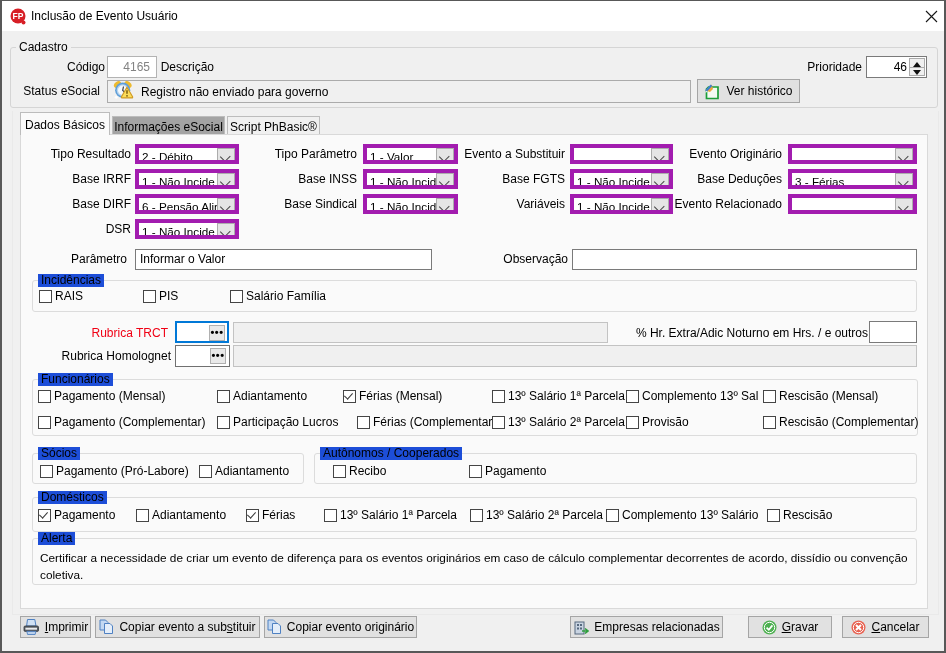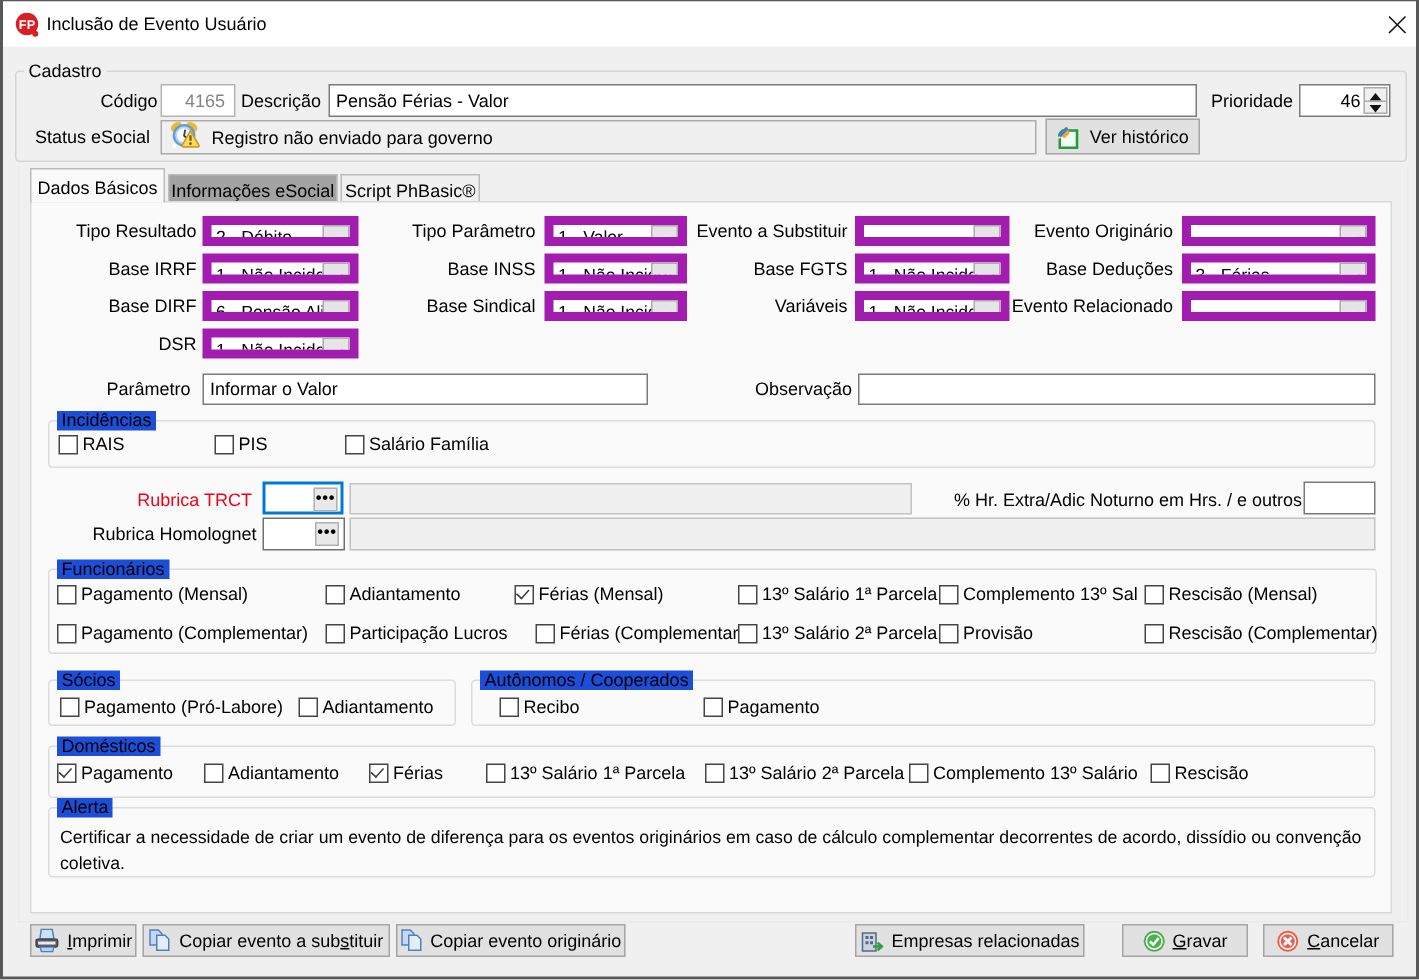--- a/index.html
+++ b/index.html
@@ -8,21 +8,21 @@
 #win { position:relative; width:946px; height:653px; background:#f0f0f0;
   border:1px solid #585858; border-left-width:2px; border-right-width:2px; border-bottom-width:2px; }
 #titlebar { position:absolute; left:0; top:0; width:942px; height:30px; background:#fff; }
 #title { position:absolute; left:29px; top:8px; font-size:12px; color:#000; }
 #closex { position:absolute; left:918px; top:4px; width:22px; height:22px; }
 .lbl { position:absolute; font-size:12px; color:#000; text-align:right; height:20px; line-height:20px; white-space:nowrap; }
 .llbl { position:absolute; font-size:12px; color:#000; text-align:left; height:20px; line-height:20px; white-space:nowrap; }
 .fld { position:absolute; background:#fff; border:1px solid #7a7a7a; font-size:12px; line-height:19px; padding-left:4px; white-space:nowrap; overflow:hidden; }
 .grp { position:absolute; border:1px solid #dcdcdc; border-radius:3px; }
 .glab { position:absolute; font-size:12px; line-height:13px; background:#1d4ed8; padding:0 3px; white-space:nowrap; }
-.combo { position:absolute; height:20px; background:#fff; border:6px solid #a21caf; font-size:11.7px; line-height:18px; padding-left:3px; white-space:nowrap; overflow:hidden; }
+.combo { position:absolute; height:20px; background:#fff; border:4px solid #a21caf; font-size:11.7px; line-height:18px; padding-left:3px; white-space:nowrap; overflow:hidden; }
 .ab { position:absolute; right:0px; top:0px; width:18px; height:18px; background:#e5e5e5; border:1px solid #acacac; }
 .ab::after { content:""; position:absolute; left:4px; top:4px; width:7px; height:7px;
   border-left:1.4px solid #424242; border-bottom:1.4px solid #424242; transform:rotate(-45deg) scale(1,0.9); transform-origin:40% 60%; }
 .ck { position:absolute; display:flex; align-items:center; font-size:12px; height:13px; line-height:13px; white-space:nowrap; }
 .ck .bx { width:13px; height:13px; border:1px solid #454545; background:#fff; flex:none; margin-right:3px; position:relative; }
 .ck.c .bx::after { content:""; position:absolute; left:2.2px; top:0.4px; width:4px; height:7px;
   border:solid #3a3a3a; border-width:0 1.6px 1.6px 0; transform:rotate(42deg); }
 .btn { position:absolute; height:22px; background:#e1e1e1; border:1px solid #a5a5a5; display:flex; align-items:center; justify-content:center; font-size:12px; white-space:nowrap; }
 .btn svg { margin-right:5px; flex:none; }
 u { text-decoration:underline; }
@@ -41,21 +41,20 @@
   <svg id="closex" viewBox="0 0 22 22">
     <path d="M6 6 L17 17 M17 6 L6 17" stroke="#171717" stroke-width="1.1" fill="none"></path>
   </svg>
 </div>
 
 <div class="grp" style="left:8px;top:46px;width:928px;height:61px;border-color:#d5d5d5"></div>
 <div class="glab" style="left:14px;top:40px;background:#f0f0f0">Cadastro</div>
 <div class="lbl" style="left:30px;top:56px;width:73px">Código</div>
 <div class="fld" style="left:105px;top:55px;width:50px;height:22px;border-color:#b3b3b3;color:#838383;text-align:right;padding-right:6px;padding-left:0;line-height:20px">4165</div>
 <div class="lbl" style="left:140px;top:56px;width:72px">Descrição</div>
-<div class="fld" style="left:217px;top:55px;width:579px;height:22px;line-height:20px">Pensão Férias - Valor</div>
 <div class="lbl" style="left:795px;top:56px;width:65px">Prioridade</div>
 <div class="fld" style="left:864px;top:55px;width:61px;height:22px;line-height:20px;text-align:right;padding-right:19px;padding-left:0">46</div>
 <div style="position:absolute;left:907px;top:57px;width:16px;height:18px;background:#f0f0f0;border:1px solid #ababab">
   <div style="position:absolute;left:3px;top:2.5px;width:0;height:0;border-left:4px solid transparent;border-right:4px solid transparent;border-bottom:5px solid #101010"></div>
   <div style="position:absolute;left:0;top:7.5px;width:14px;height:1px;background:#ababab"></div>
   <div style="position:absolute;left:3px;top:10.5px;width:0;height:0;border-left:4px solid transparent;border-right:4px solid transparent;border-top:5px solid #101010"></div>
 </div>
 <div class="lbl" style="left:20px;top:80px;width:78px">Status eSocial</div>
 <div class="fld" style="left:105px;top:79px;width:584px;height:23px;background:#f0f0f0;border-color:#ababab"></div>
 <svg width="21" height="21" style="position:absolute;left:111px;top:79px">

